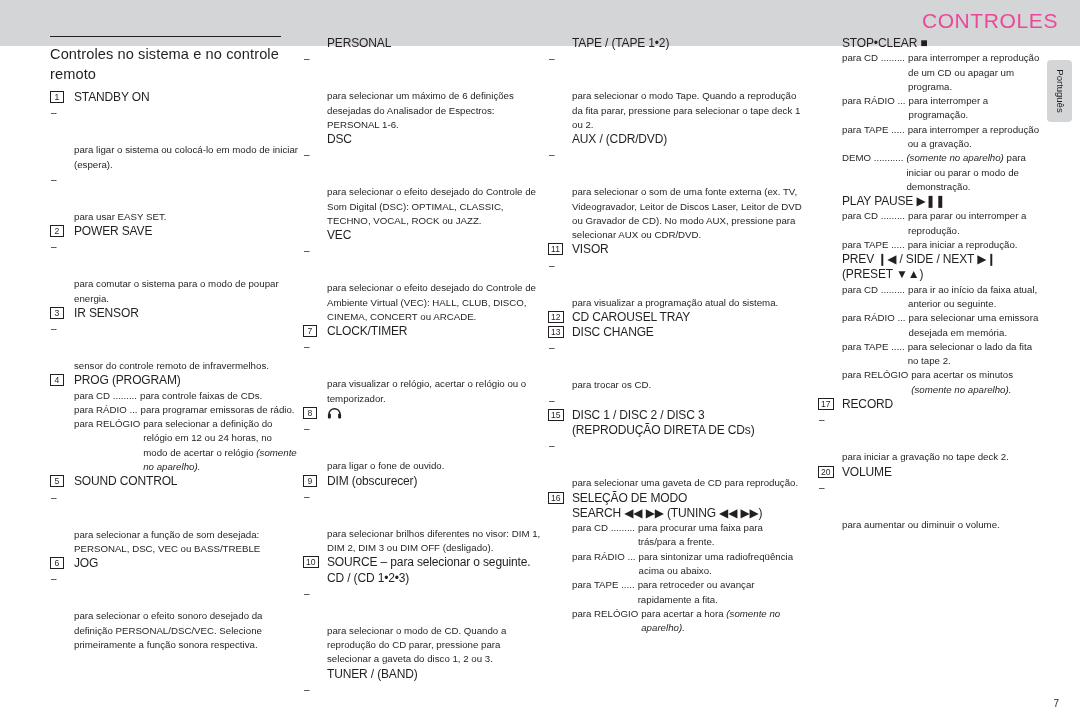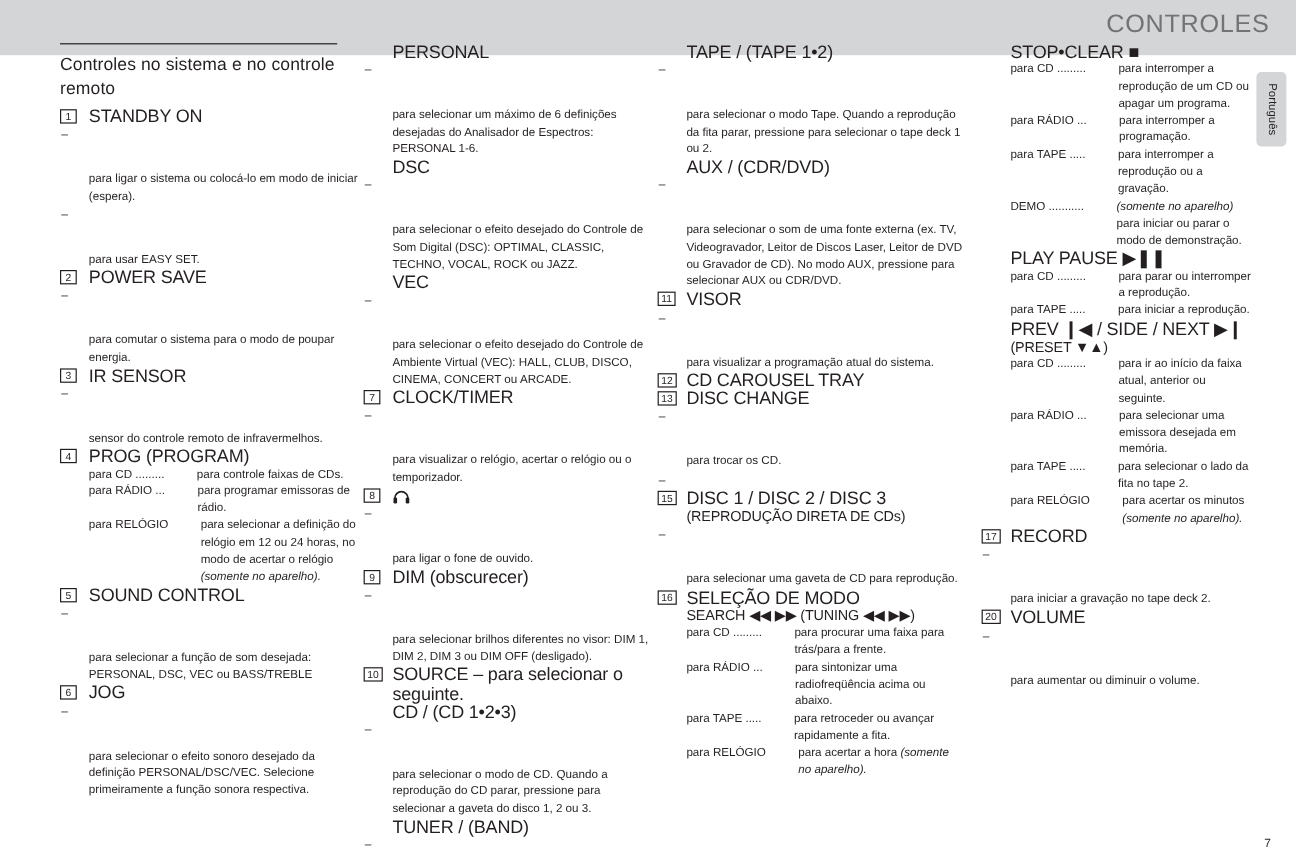--- a/index.html
+++ b/index.html
@@ -27,21 +27,21 @@
     width: 1080px; height: 46px;
     background: #d4d5d7;
   }
   .header-title {
     position: absolute;
     right: 22px;
     top: 9px;
     font-size: 21px;
     letter-spacing: 0.6px;
     font-weight: 400;
-    color: #737373;
+    color: #ec4899;
     font-family: "Liberation Sans", sans-serif;
   }
   
   .lang-tab {
     position: absolute;
     right: 8px;
     top: 60px;
     width: 25px;
     height: 62px;
     background: #d4d5d7;
@@ -118,21 +118,21 @@
     font-size: 10px;
     line-height: 14.3px;
     color: #231f20;
     padding-left: 1px;
   }
   .body {
     flex: 1 1 auto;
     min-width: 0;
   }
   .heading {
-    font-size: 15px;
+    font-size: 12px;
     line-height: 15.2px;
     letter-spacing: -0.15px;
     color: #231f20;
     white-space: nowrap;
   }
   .heading.wrapok { white-space: normal; }
   .heading-sub {
     font-size: 12px;
     line-height: 15.2px;
     letter-spacing: -0.15px;
@@ -147,21 +147,20 @@
   .italic { font-style: italic; }
   .no-marker-body {
     padding-left: 24px;
   }
   
   .defrow {
     display: flex;
     align-items: flex-start;
     font-size: 9.7px;
     line-height: 14.3px;
-    gap: 24px;
   }
   .defterm {
     flex: 0 0 auto;
     white-space: nowrap;
     padding-right: 3px;
   }
   .defdesc {
     flex: 1 1 auto;
     min-width: 0;
   }

